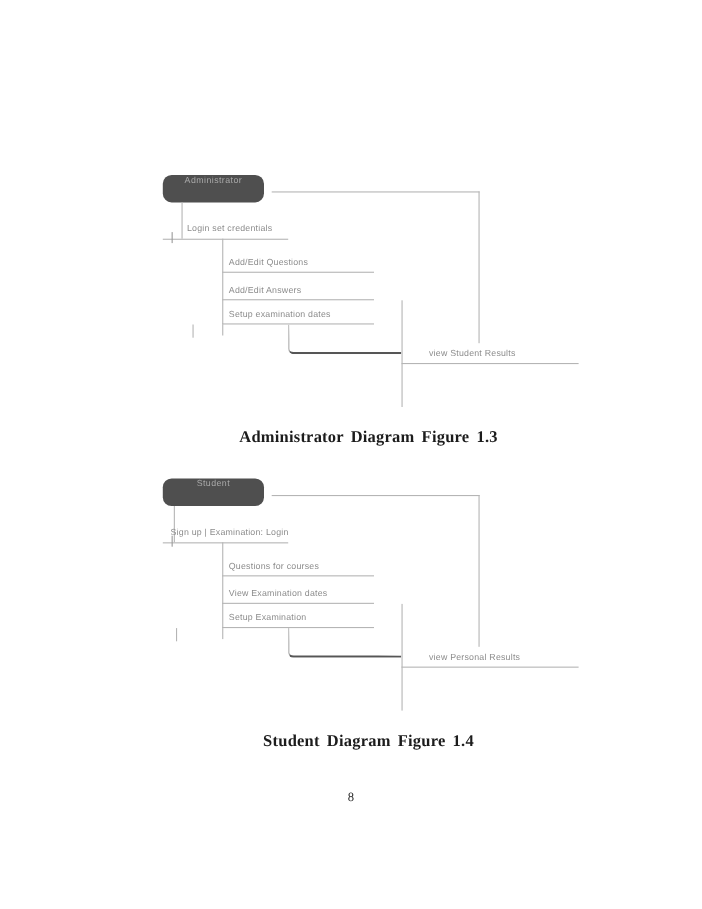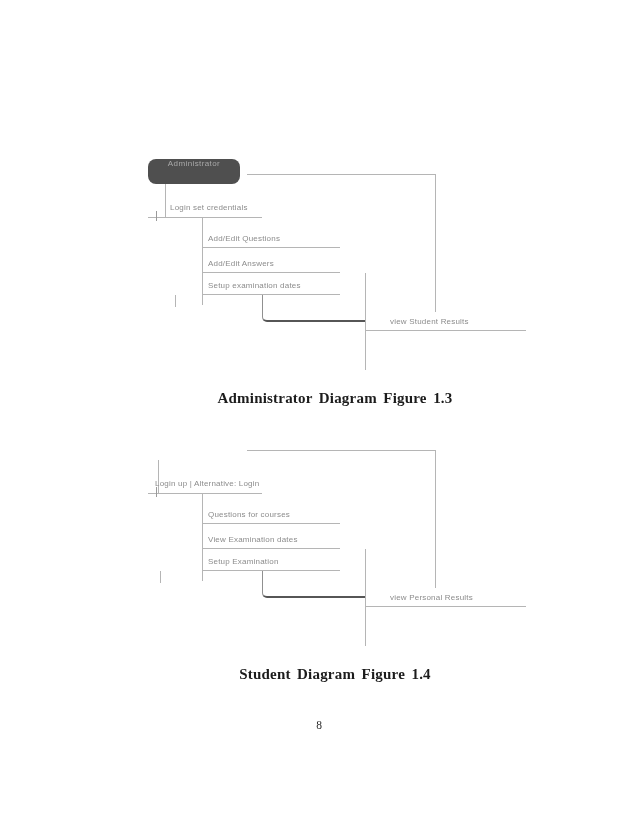--- a/index.html
+++ b/index.html
@@ -78,24 +78,27 @@
   <div class="line sub-u u3"></div>
   <div class="elbow"></div>
   <div class="line mid-v"></div>
   <div class="lbl result-lbl">view Student Results</div>
   <div class="line result-u"></div>
 </div>
 
 <div class="caption cap1">Administrator Diagram Figure 1.3</div>
 
 <div class="diagram d2">
+  <div class="root-box">
+    <span>Student</span>
+  </div>
   <div class="line top-h"></div>
   <div class="line right-v"></div>
   <div class="line root-v"></div>
-  <div class="lbl primary-lbl">Login up | Alternative: Login</div>
+  <div class="lbl primary-lbl">Sign up | Examination: Login</div>
   <div class="line primary-u"></div>
   <div class="line tick-a"></div>
   <div class="line trunk"></div>
   <div class="line trunk-tail"></div>
   <div class="line stub"></div>
   <div class="lbl sub-lbl s1">Questions for courses</div>
   <div class="line sub-u u1"></div>
   <div class="lbl sub-lbl s2">View Examination dates</div>
   <div class="line sub-u u2"></div>
   <div class="lbl sub-lbl s3">Setup Examination</div>

